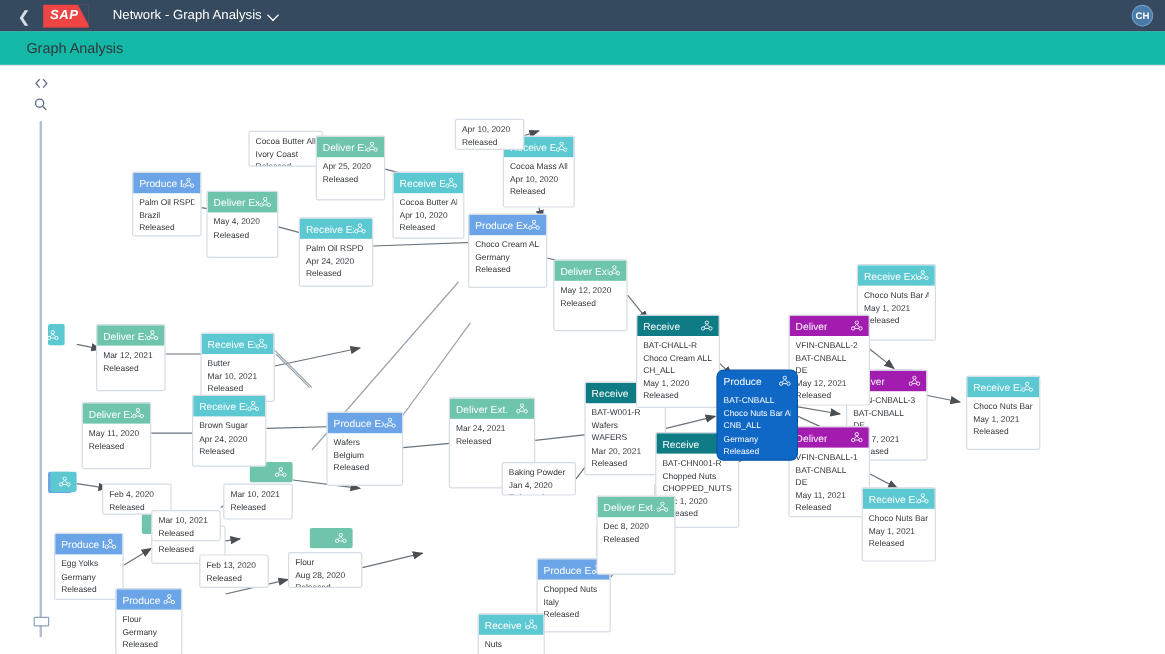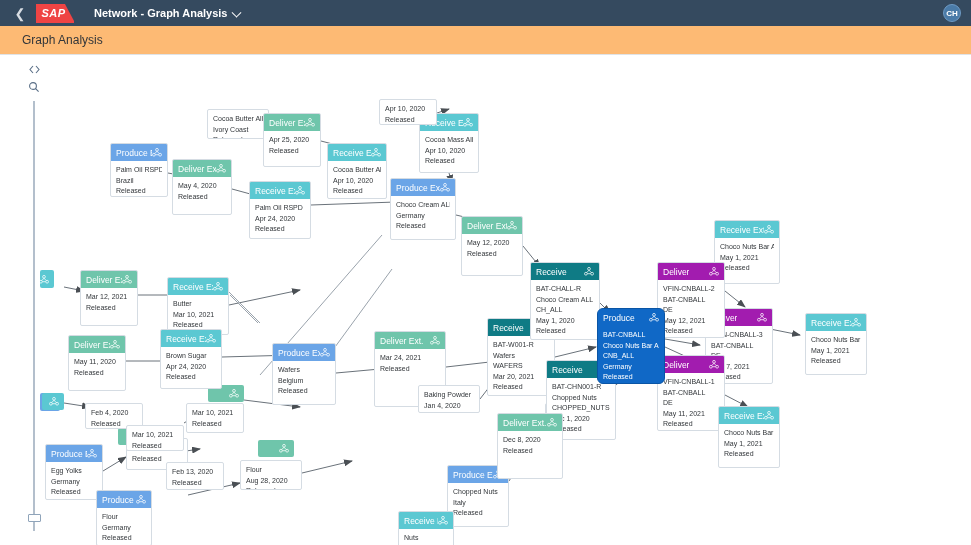--- a/index.html
+++ b/index.html
@@ -27,38 +27,38 @@
   .sap-logo::after {
     content: ""; position: absolute; right: -1px; top: 0; width: 0; height: 0;
     border-style: solid; border-width: 0 10px 19px 0;
     border-color: transparent #354a5f transparent transparent;
   }
   .sap-logo span {
     font-size: 11px; font-weight: bold; color: #fff; letter-spacing: .4px;
     font-style: italic; position: relative; z-index: 2; margin-right: 3px;
   }
   .shell-title {
-    margin-left: 20px; font-size: 11px; font-weight: bold; color: #fff;
+    margin-left: 20px; font-size: 11px; font-weight: normal; color: #fff;
     display: flex; align-items: flex-end; gap: 6px; cursor: pointer;
   }
   .chevron-dn {
     display: inline-block; width: 7px; height: 7px;
     border-right: 1px solid #fff; border-bottom: 1px solid #fff;
     transform: rotate(45deg) translate(-2px,-2px);
   }
   .avatar {
     position: absolute; right: 10px; top: 4px; width: 18px; height: 18px;
     border-radius: 50%; background: #4a7ba8; color: #fff; font-size: 8px;
     display: flex; align-items: center; justify-content: center;
     font-weight: bold; cursor: pointer; border: 1px solid #6e9ac4;
   }
 
   
   .page-bar {
-    height: 29px; background: #fdba74; display: flex; align-items: center;
+    height: 29px; background: #14b8a6; display: flex; align-items: center;
     padding: 0 22px; border-bottom: 1px solid #e0e3e6;
   }
   .page-title { font-size: 12px; color: #32363a; }
 
   
   .canvas-wrap {
     position: relative; width: 971px; height: 490px; background: #fff;
     overflow: hidden;
   }
   .graph-toolbar {

